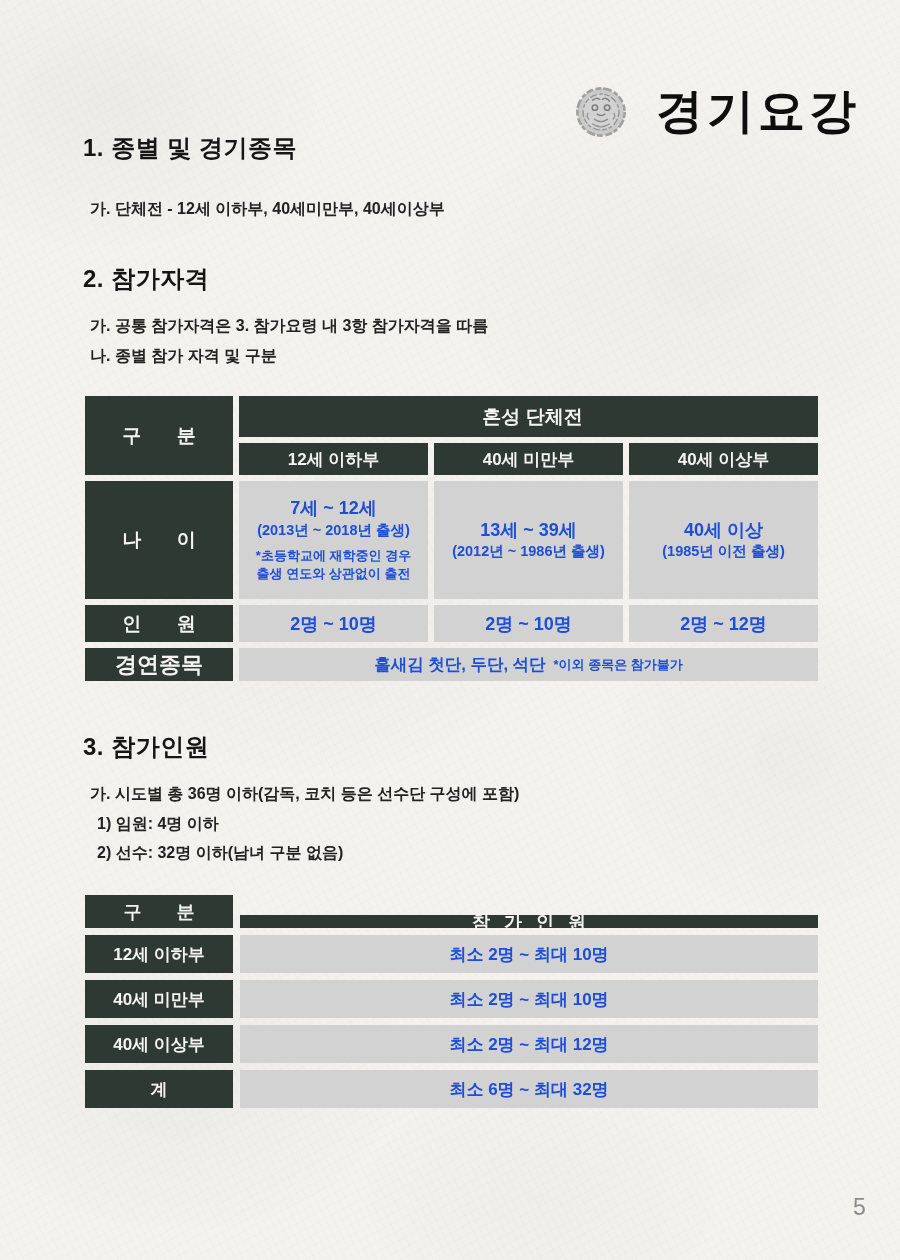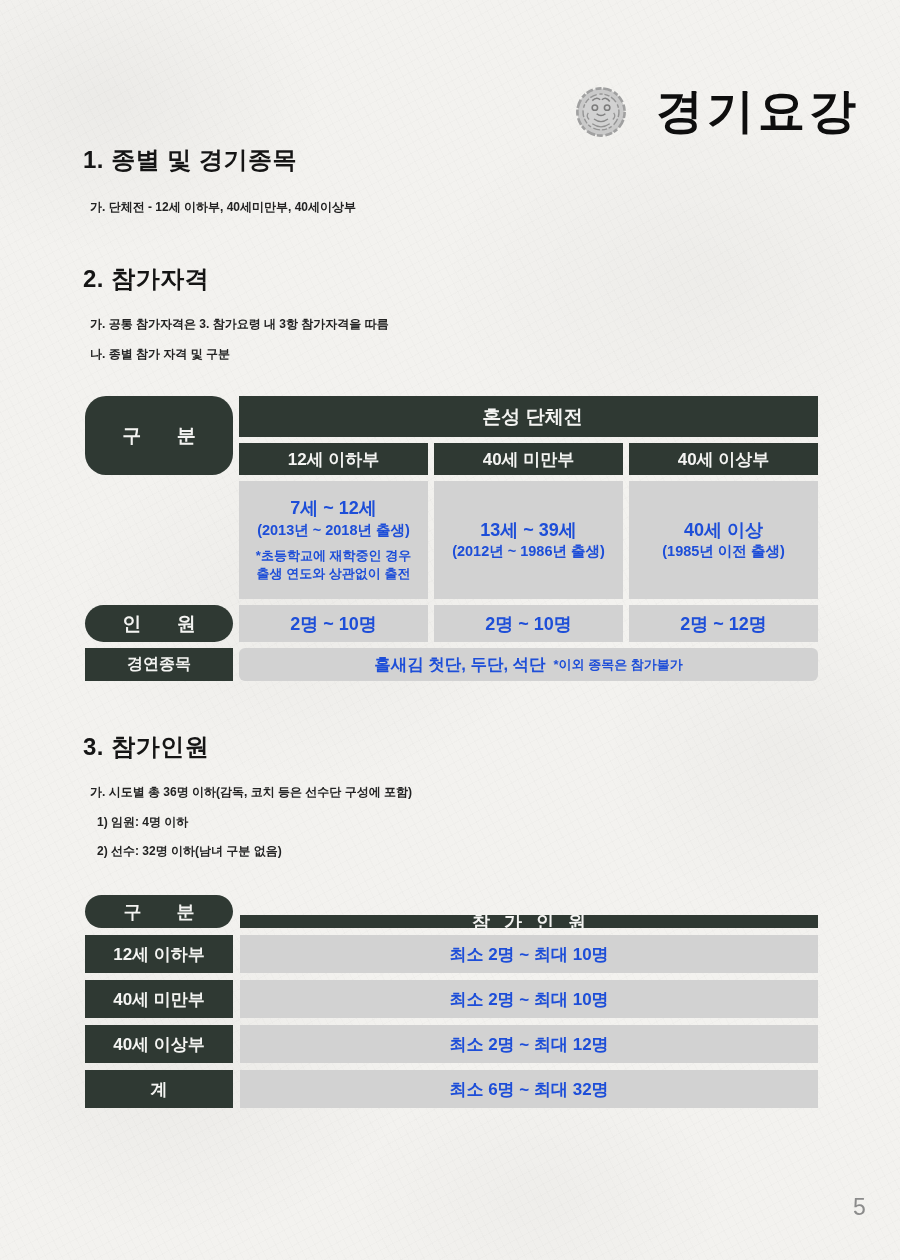--- a/index.html
+++ b/index.html
@@ -26,47 +26,47 @@
   
   .header { position:absolute; top:80px; right:40px; display:flex; align-items:center; gap:27px; }
   .seal { width:56px; height:58px; display:inline-block; opacity:.92; }
   .doc-title {
     font-family:"DejaVu Serif","Liberation Serif",serif;
     font-weight:bold; font-size:47px; letter-spacing:4px; color:#0e0e0e;
   }
 
   
   .sec-heading { position:absolute; left:83px; font-size:24px; font-weight:800; letter-spacing:0.5px; color:#151515; }
-  .body-line   { position:absolute; left:90px; font-size:12px; font-weight:600; color:#222; white-space:pre; }
+  .body-line   { position:absolute; left:90px; font-size:16px; font-weight:600; color:#222; white-space:pre; }
 
   
   .tbl { position:absolute; left:85px; width:733px; display:grid; }
   .cell { display:flex; flex-direction:column; align-items:center; justify-content:center; text-align:center; }
   .dark  { background:#2f3933; color:#f4f4f2; }
   .light { background:#d2d2d2; color:#1d4ed8; }
-  .wide-label   { word-spacing:30px; white-space:pre;border-radius:21px; }
+  .wide-label   { word-spacing:30px; white-space:pre; }
   .spread-label { word-spacing:9px;  white-space:pre;margin-top:20px; }
 
   #tbl-eligibility {
     top:396px;
     grid-template-columns:148px 189px 189px 189px;
     grid-template-rows:41px 32px 118px 37px 33px;
     gap:6px;
   }
   .t1-gubun  { grid-area:1/1/3/2; font-size:19px; font-weight:700; }
   .t1-group  { grid-area:1/2/2/5; font-size:19px; font-weight:700;padding-left:8px; }
   .t1-h      { font-size:17px; font-weight:700; }
   .t1-nai    { grid-area:3/1/4/2; font-size:19px; font-weight:700; }
   .t1-age-main { font-size:18px; font-weight:800; line-height:1.35; }
   .t1-age-sub  { font-size:14.5px; font-weight:600; line-height:1.35; }
   .t1-age-note { font-size:13px; font-weight:700; line-height:1.4; margin-top:7px; }
   .t1-inwon  { grid-area:4/1/5/2; font-size:19px; font-weight:700; }
   .t1-count  { font-size:18px; font-weight:800;text-align:right; }
-  .t1-evlab  { grid-area:5/1/6/2; font-size:16px; font-weight:700; }
-  .t1-evval  { grid-area:5/2/6/5; flex-direction:row; gap:8px;border-radius:6px; }
+  .t1-evlab  { grid-area:5/1/6/2; font-size:22px; font-weight:700; }
+  .t1-evval  { grid-area:5/2/6/5; flex-direction:row; gap:8px; }
   .t1-ev-main { font-size:16.5px; font-weight:800; }
   .t1-ev-note { font-size:13px;   font-weight:700; }
 
   #tbl-participants {
     top:895px;
     grid-template-columns:148px 578px;
     grid-template-rows:33px 38px 38px 38px 38px;
     gap:7px;
   }
   .t2-head  { font-size:18px; font-weight:700; }
@@ -93,35 +93,36 @@
         <path d="M27 34 q5 4 10 0" stroke="#767676" fill="none" stroke-width="1.8"></path>
         <path d="M24 40 q8 6 16 0" stroke="#828282" fill="none" stroke-width="1.5"></path>
         <path d="M22 45.5 q10 7 20 0" stroke="#8a8a8a" fill="none" stroke-width="1.4"></path>
         <path d="M17.5 33 q-3 4 1 7.5" stroke="#8c8c8c" fill="none" stroke-width="1.4"></path>
         <path d="M46.5 33 q3 4 -1 7.5" stroke="#8c8c8c" fill="none" stroke-width="1.4"></path>
       </svg>
     </span>
     <h1 class="doc-title">경기요강</h1>
   </div>
 
-  <h2 class="sec-heading" style="top:144px">1.  종별 및 경기종목</h2>
+  <h2 class="sec-heading" style="top:132px">1.  종별 및 경기종목</h2>
   <p class="body-line" style="top:199px">가. 단체전 - 12세 이하부, 40세미만부, 40세이상부</p>
 
   <h2 class="sec-heading" style="top:263px">2.  참가자격</h2>
   <p class="body-line" style="top:316px">가. 공통 참가자격은 3. 참가요령 내 3항 참가자격을 따름</p>
   <p class="body-line" style="top:346px">나. 종별 참가 자격 및 구분</p>
 
   <div class="tbl" id="tbl-eligibility">
     <div class="cell dark t1-gubun wide-label">구 분</div>
     <div class="cell dark t1-group">혼성 단체전</div>
 
     <div class="cell dark t1-h" style="grid-area:2/2/3/3">12세 이하부</div>
     <div class="cell dark t1-h" style="grid-area:2/3/3/4">40세 미만부</div>
     <div class="cell dark t1-h" style="grid-area:2/4/3/5">40세 이상부</div>
 
+    <div class="cell dark t1-nai wide-label">나 이</div>
     <div class="cell light" style="grid-area:3/2/4/3">
       <span class="t1-age-main">7세 ~ 12세</span>
       <span class="t1-age-sub">(2013년 ~ 2018년 출생)</span>
       <span class="t1-age-note">*초등학교에 재학중인 경우</span>
       <span class="t1-age-note" style="margin-top:0">출생 연도와 상관없이 출전</span>
     </div>
     <div class="cell light" style="grid-area:3/3/4/4">
       <span class="t1-age-main">13세 ~ 39세</span>
       <span class="t1-age-sub">(2012년 ~ 1986년 출생)</span>
     </div>

